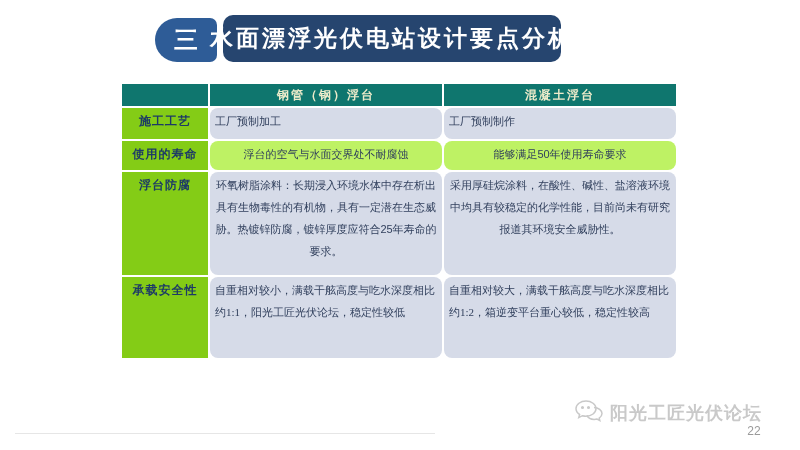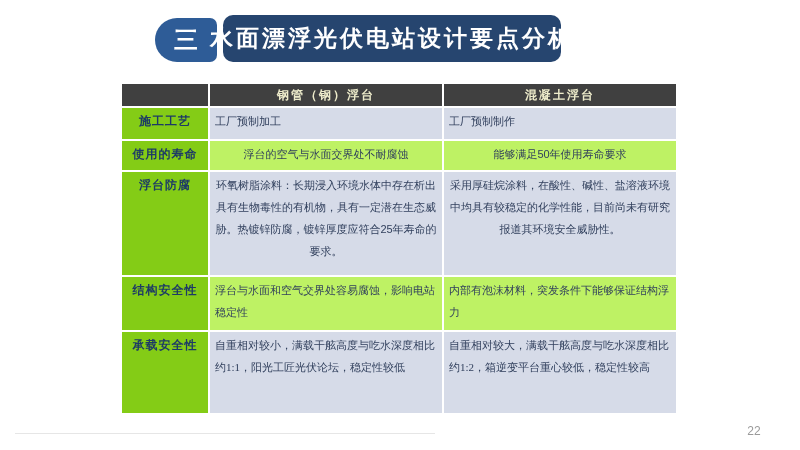--- a/index.html
+++ b/index.html
@@ -27,31 +27,31 @@
   }
   
   table.cmp{
     position:absolute;left:120px;top:82px;
     border-collapse:separate;border-spacing:2px;table-layout:fixed;
   }
   table.cmp col.c-label{width:86px;}
   table.cmp col.c-data{width:232px;}
   table.cmp th,table.cmp td{vertical-align:top;overflow:hidden;}
   tr.head th{
-    height:22px;background:#404040;color:#eeeccb;
+    height:22px;background:#0f766e;color:#eeeccb;
     font-size:12px;font-weight:bold;letter-spacing:2px;
     text-align:center;vertical-align:middle;padding:0;
   }
   td.lbl{
     background:#84cc16;color:#1d3a66;font-size:12px;font-weight:bold;
     text-align:center;padding:5px 2px 0 2px;letter-spacing:1px;
   }
   td.cell{
     color:#303f5c;font-size:11px;line-height:22px;
-    padding:2px 5px 2px 5px;text-align:left;font-weight:500;
+    padding:2px 5px 2px 5px;text-align:left;font-weight:500;border-radius:8px;
   }
   tr.band-a td.cell{background:#d6dbe8;}
   tr.band-b td.cell{background:#bef264;}
   tr.h-r1 td{height:26px;}
   tr.h-r2 td{height:24px;text-align:center;}
   tr.h-r3 td{height:98px;text-align:center;}
   tr.h-r4 td{height:48px;}
   tr.h-r5 td{height:76px;font-family:Liberation Serif, serif;}
   
   .watermark{
@@ -104,29 +104,37 @@
     <tr class="band-b h-r2">
       <td class="lbl">使用的寿命</td>
       <td class="cell">浮台的空气与水面交界处不耐腐蚀</td>
       <td class="cell">能够满足50年使用寿命要求</td>
     </tr>
     <tr class="band-a h-r3">
       <td class="lbl">浮台防腐</td>
       <td class="cell">环氧树脂涂料：长期浸入环境水体中存在析出具有生物毒性的有机物，具有一定潜在生态威胁。热镀锌防腐，镀锌厚度应符合25年寿命的要求。</td>
       <td class="cell">采用厚硅烷涂料，在酸性、碱性、盐溶液环境中均具有较稳定的化学性能，目前尚未有研究报道其环境安全威胁性。</td>
     </tr>
-    <tr class="band-b h-r4">
-      <td class="lbl">结构安全性</td>
-      <td class="cell">浮台与水面和空气交界处容易腐蚀，影响电站稳定性</td>
-      <td class="cell">内部有泡沫材料，突发条件下能够保证结构浮力</td>
-    </tr>
     <tr class="band-a h-r5">
       <td class="lbl">承载安全性</td>
       <td class="cell">自重相对较小，满载干舷高度与吃水深度相比约1:1，阳光工匠光伏论坛，稳定性较低</td>
       <td class="cell">自重相对较大，满载干舷高度与吃水深度相比约1:2，箱逆变平台重心较低，稳定性较高</td>
     </tr>
   </tbody>
     </table>
 
+  <div class="watermark">
+    <span>
+      <svg width="30" height="24" viewBox="0 0 30 24">
+        <g fill="none" stroke="#c9c9c9" stroke-width="1.5">
+          <path d="M12 2 C6.5 2 2 5.4 2 9.6 C2 12 3.4 14.1 5.6 15.5 L4.8 18.6 L8.4 16.7 C9.5 17 10.7 17.2 12 17.2 C17.5 17.2 22 13.8 22 9.6 C22 5.4 17.5 2 12 2 Z"></path>
+          <path d="M20 8.5 C24.4 8.7 28 11.4 28 14.6 C28 16.4 26.9 18 25.2 19.1 L25.8 21.5 L23 20 C22.1 20.3 21.1 20.4 20.1 20.4 C16.8 20.4 14 18.7 12.9 16.4"></path>
+          <circle cx="8.5" cy="8.5" r="0.8" fill="#c9c9c9"></circle>
+          <circle cx="14.5" cy="8.5" r="0.8" fill="#c9c9c9"></circle>
+        </g>
+      </svg>
+    </span>
+    <span class="wm-text">阳光工匠光伏论坛</span>
+  </div>
   <div class="page-number">22</div>
   <div class="footer-line"></div>
 
 </div>
 
 </body></html>

